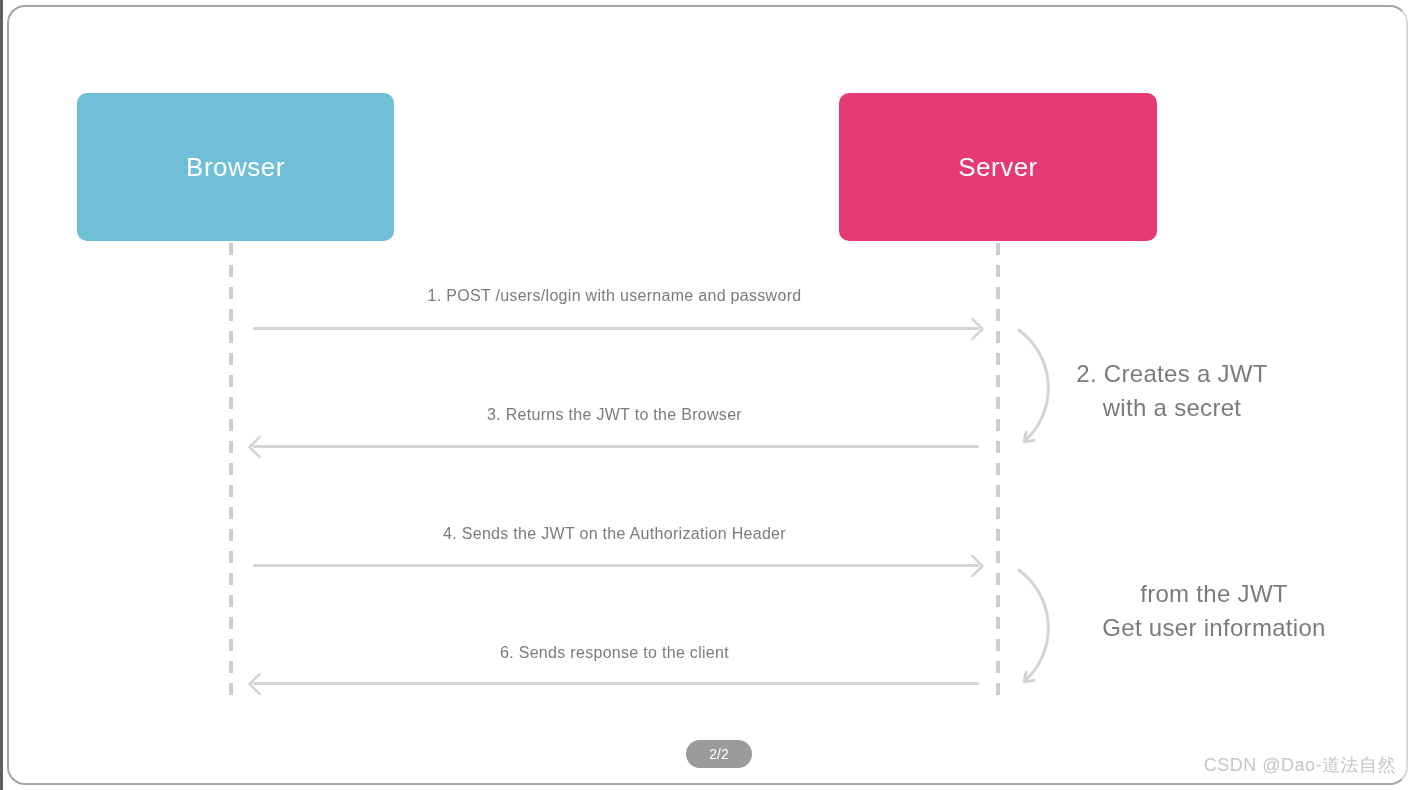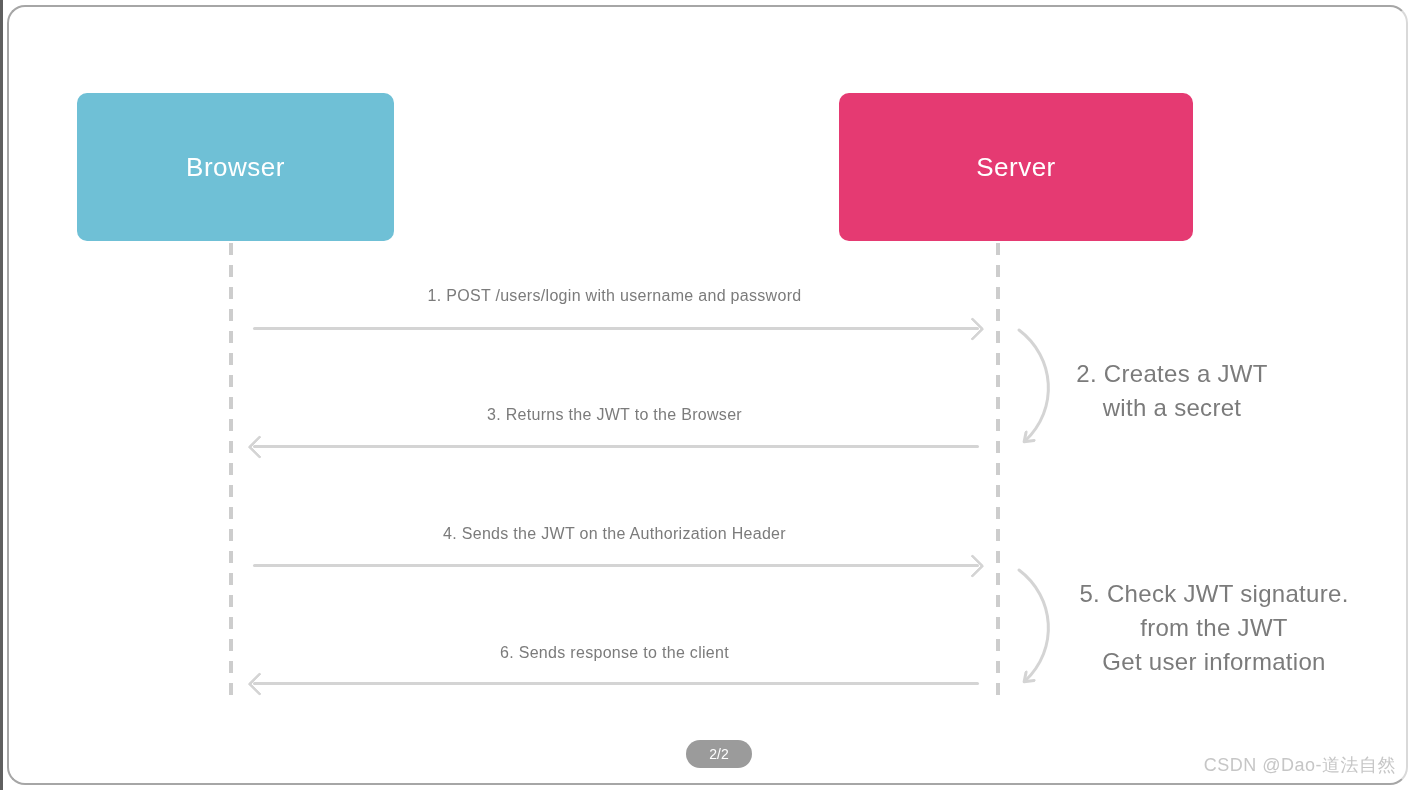--- a/index.html
+++ b/index.html
@@ -17,21 +17,21 @@
     border-right-color: #d9d9d9;
     border-radius: 18px;
   }
 
   .actor {
     position: absolute; height: 148px; border-radius: 10px;
     display: flex; align-items: center; justify-content: center;
     color: var(--box_text, #ffffff); font-size: 26px; letter-spacing: 0.5px; font-weight: 400;
   }
   .actor-browser { left: 68px; top: 86px; width: 317px; background: var(--browser_box, #6fc0d6); }
-  .actor-server  { left: 830px; top: 86px; width: 354px; background: var(--server_box, #e53a72); }
+  .actor-server  { left: 830px; top: 86px; width: 318px; background: var(--server_box, #e53a72); }
 
   .lifeline {
     position: absolute; top: 236px; width: 4px; height: 452px;
     background: repeating-linear-gradient(to bottom, var(--lifeline, #cdcdcd) 0 12px, transparent 12px 22px);
   }
   .lifeline-browser { left: 220px; }
   .lifeline-server  { left: 987px; }
 
   .msg-label {
     position: absolute; left: 222px; width: 767px; text-align: center;
@@ -126,21 +126,20 @@
 
     <div class="msg-label" style="top:518px">4. Sends the JWT on the Authorization Header</div>
     <div class="msg-arrow dir-right" style="top:557px">
       <span class="head"></span>
     </div>
 
     <svg class="self-arrow self-arrow-b" viewBox="0 0 60 122">
       <path d="M8,3 C 44,30 48,82 14,114" fill="none" stroke="currentColor" stroke-width="3" stroke-linecap="round" marker-end="url(#chev)"></path>
     </svg>
     <div class="self-note self-note-b">
-      <div>5. Check JWT signature.</div>
       <div>from the JWT</div>
       <div>Get user information</div>
     </div>
 
     <div class="msg-label" style="top:637px">6. Sends response to the client</div>
     <div class="msg-arrow dir-left" style="top:675px">
       <span class="head"></span>
     </div>
 
     <div class="badge">2/2</div>

